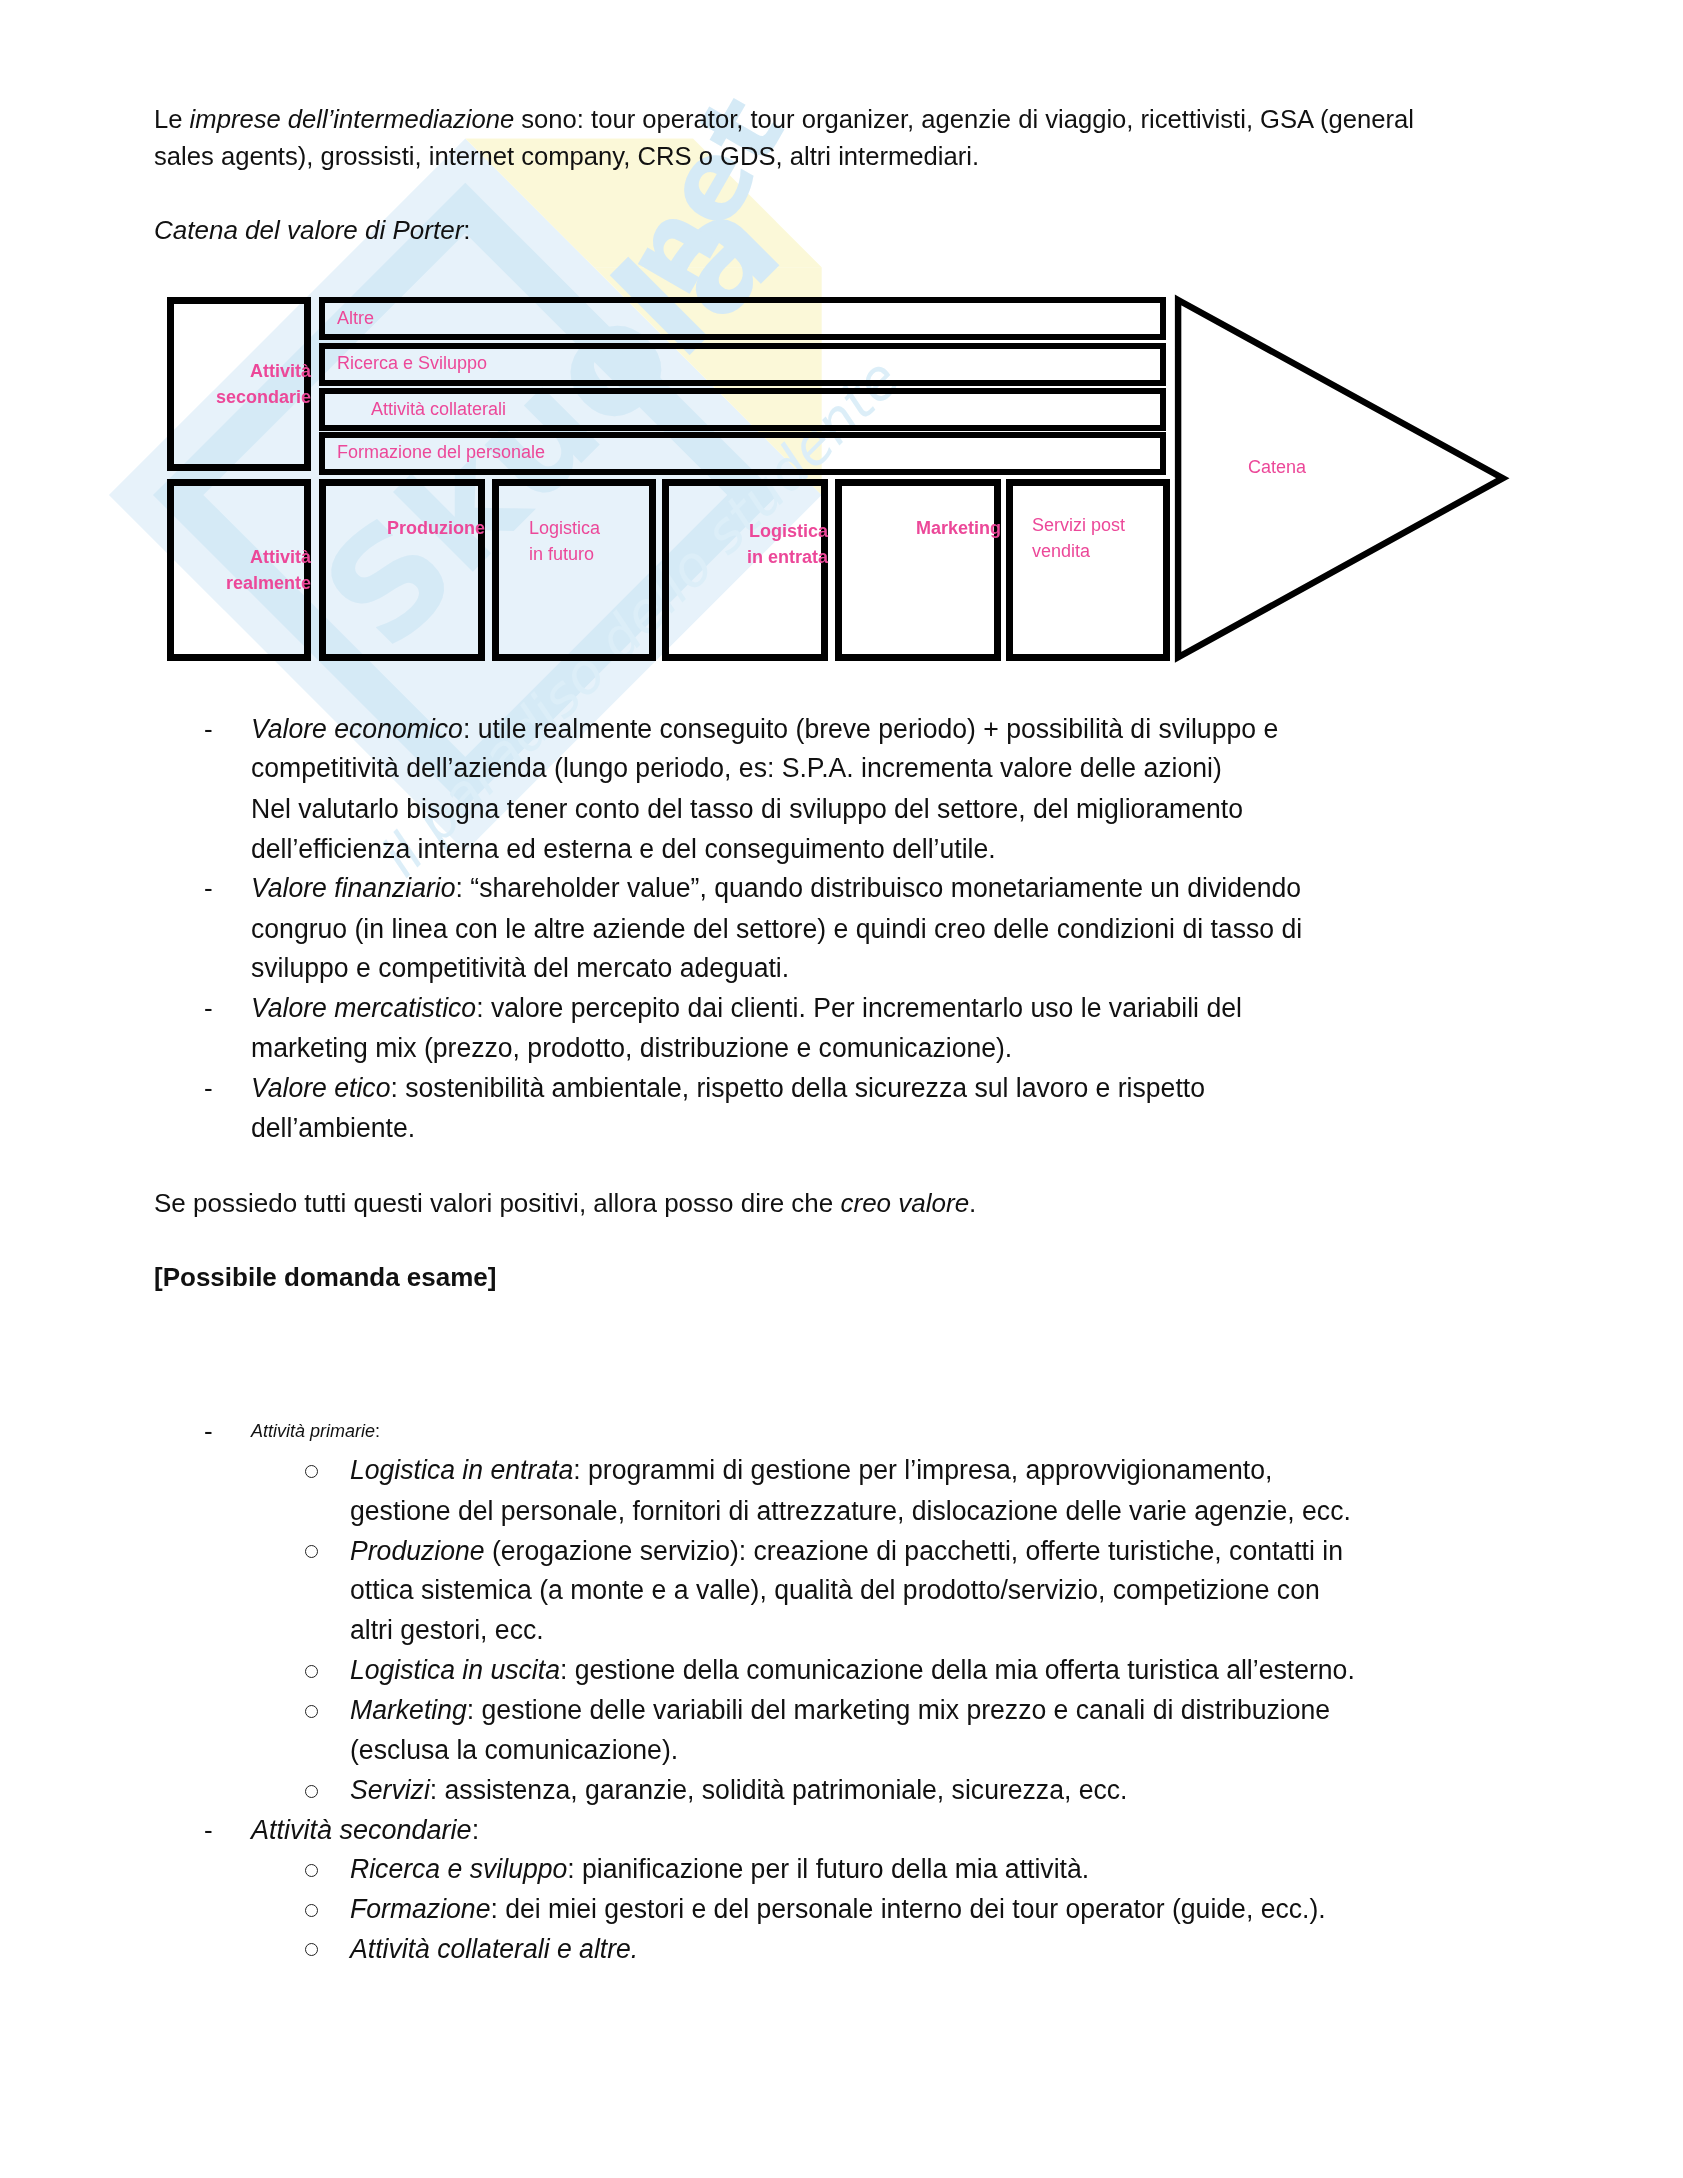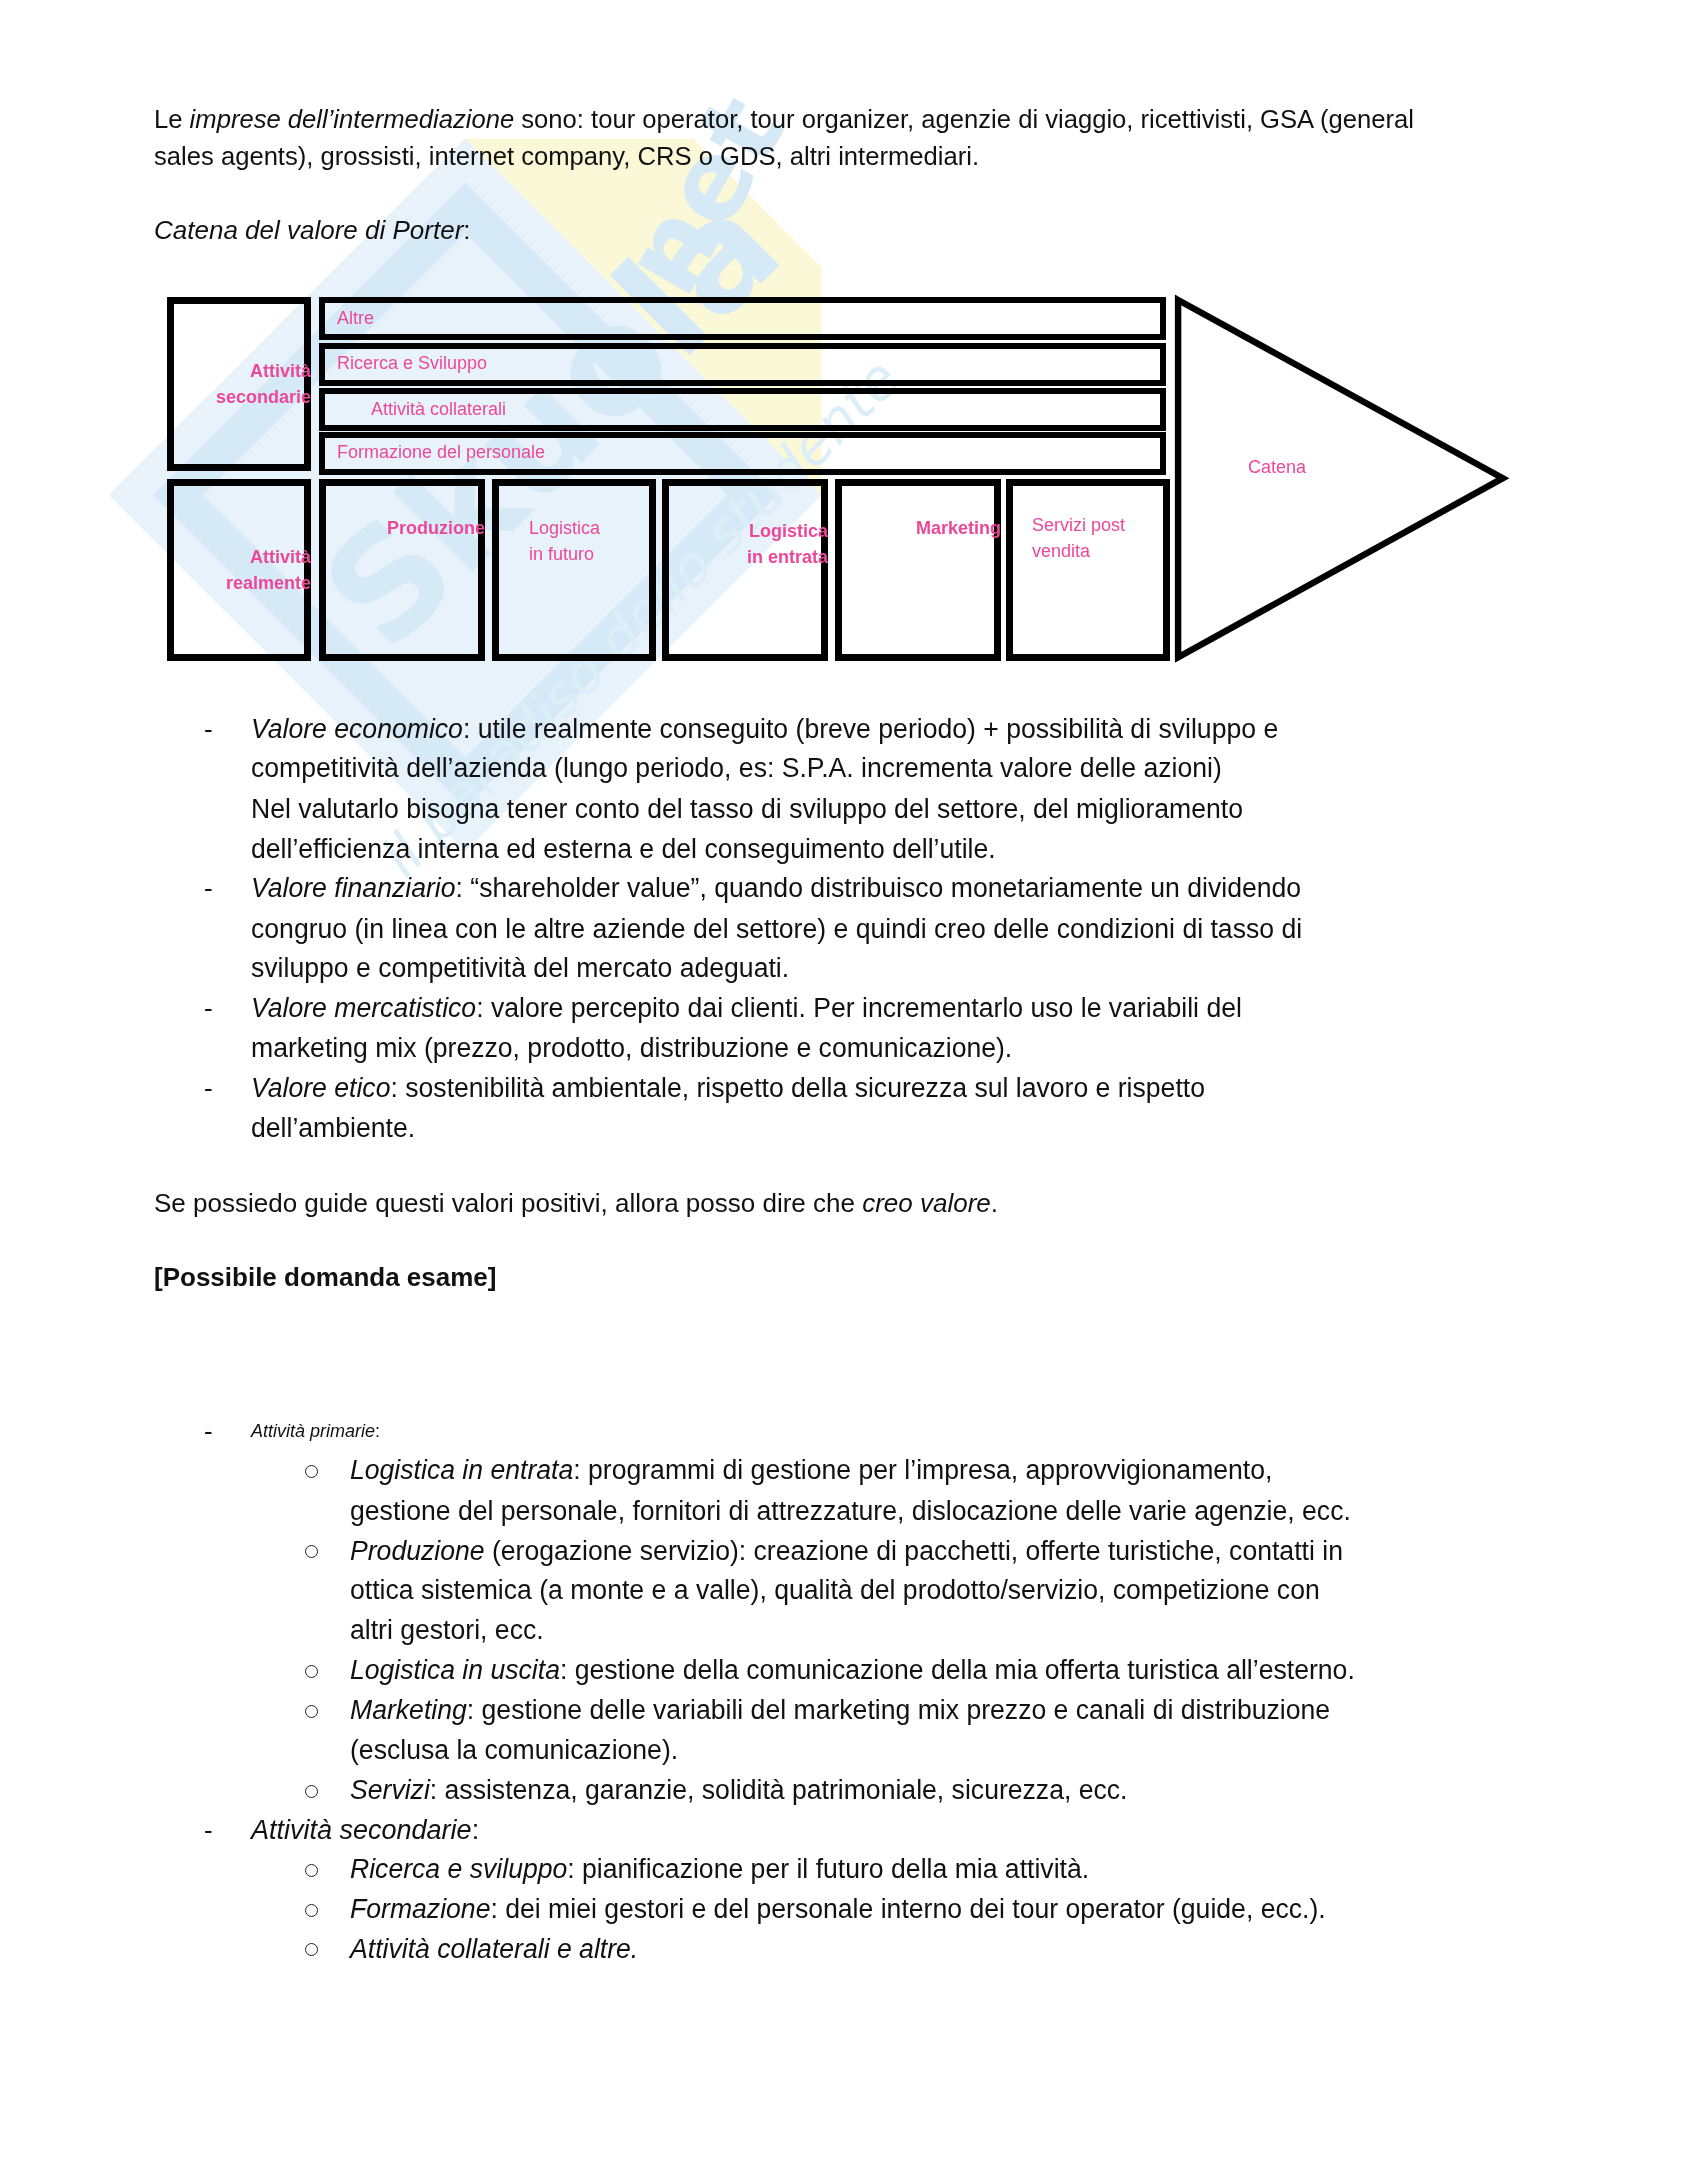--- a/index.html
+++ b/index.html
@@ -121,21 +121,21 @@
 
     <div class="dash" style="left:204px; top:991px;">-</div>
     <div class="line" style="left:251px; top:991px; font-size:27px; transform:scaleX(0.985);"><span class="it">Valore mercatistico</span><span>: valore percepito dai clienti. Per incrementarlo uso le variabili del</span></div>
     <div class="line" style="left:251px; top:1031px; font-size:27px; transform:scaleX(0.985);">marketing mix (prezzo, prodotto, distribuzione e comunicazione).</div>
 
     <div class="dash" style="left:204px; top:1071px;">-</div>
     <div class="line" style="left:251px; top:1071px; font-size:27px; transform:scaleX(0.985);"><span class="it">Valore etico</span><span>: sostenibilità ambientale, rispetto della sicurezza sul lavoro e rispetto</span></div>
     <div class="line" style="left:251px; top:1111px; font-size:27px; transform:scaleX(0.985);">dell’ambiente.</div>
   </div>
 
-  <div class="line" style="left:154px; top:1186px;"><span>Se possiedo guide questi valori positivi, allora posso dire che </span><span class="it">creo valore</span><span>.</span></div>
+  <div class="line" style="left:154px; top:1186px;"><span>Se possiedo tutti questi valori positivi, allora posso dire che </span><span class="it">creo valore</span><span>.</span></div>
 
   <div class="line b" style="left:154px; top:1260px;">[Possibile domanda esame]</div>
 
 
   <div>
 
     <div class="dash" style="left:204px; top:1414px;">-</div>
     <div class="line" style="left:251px; top:1414px; font-size:18px;"><span class="it">Attività primarie</span><span>:</span></div>
 
     <div class="circ" style="left:305px; top:1465px;"></div>

